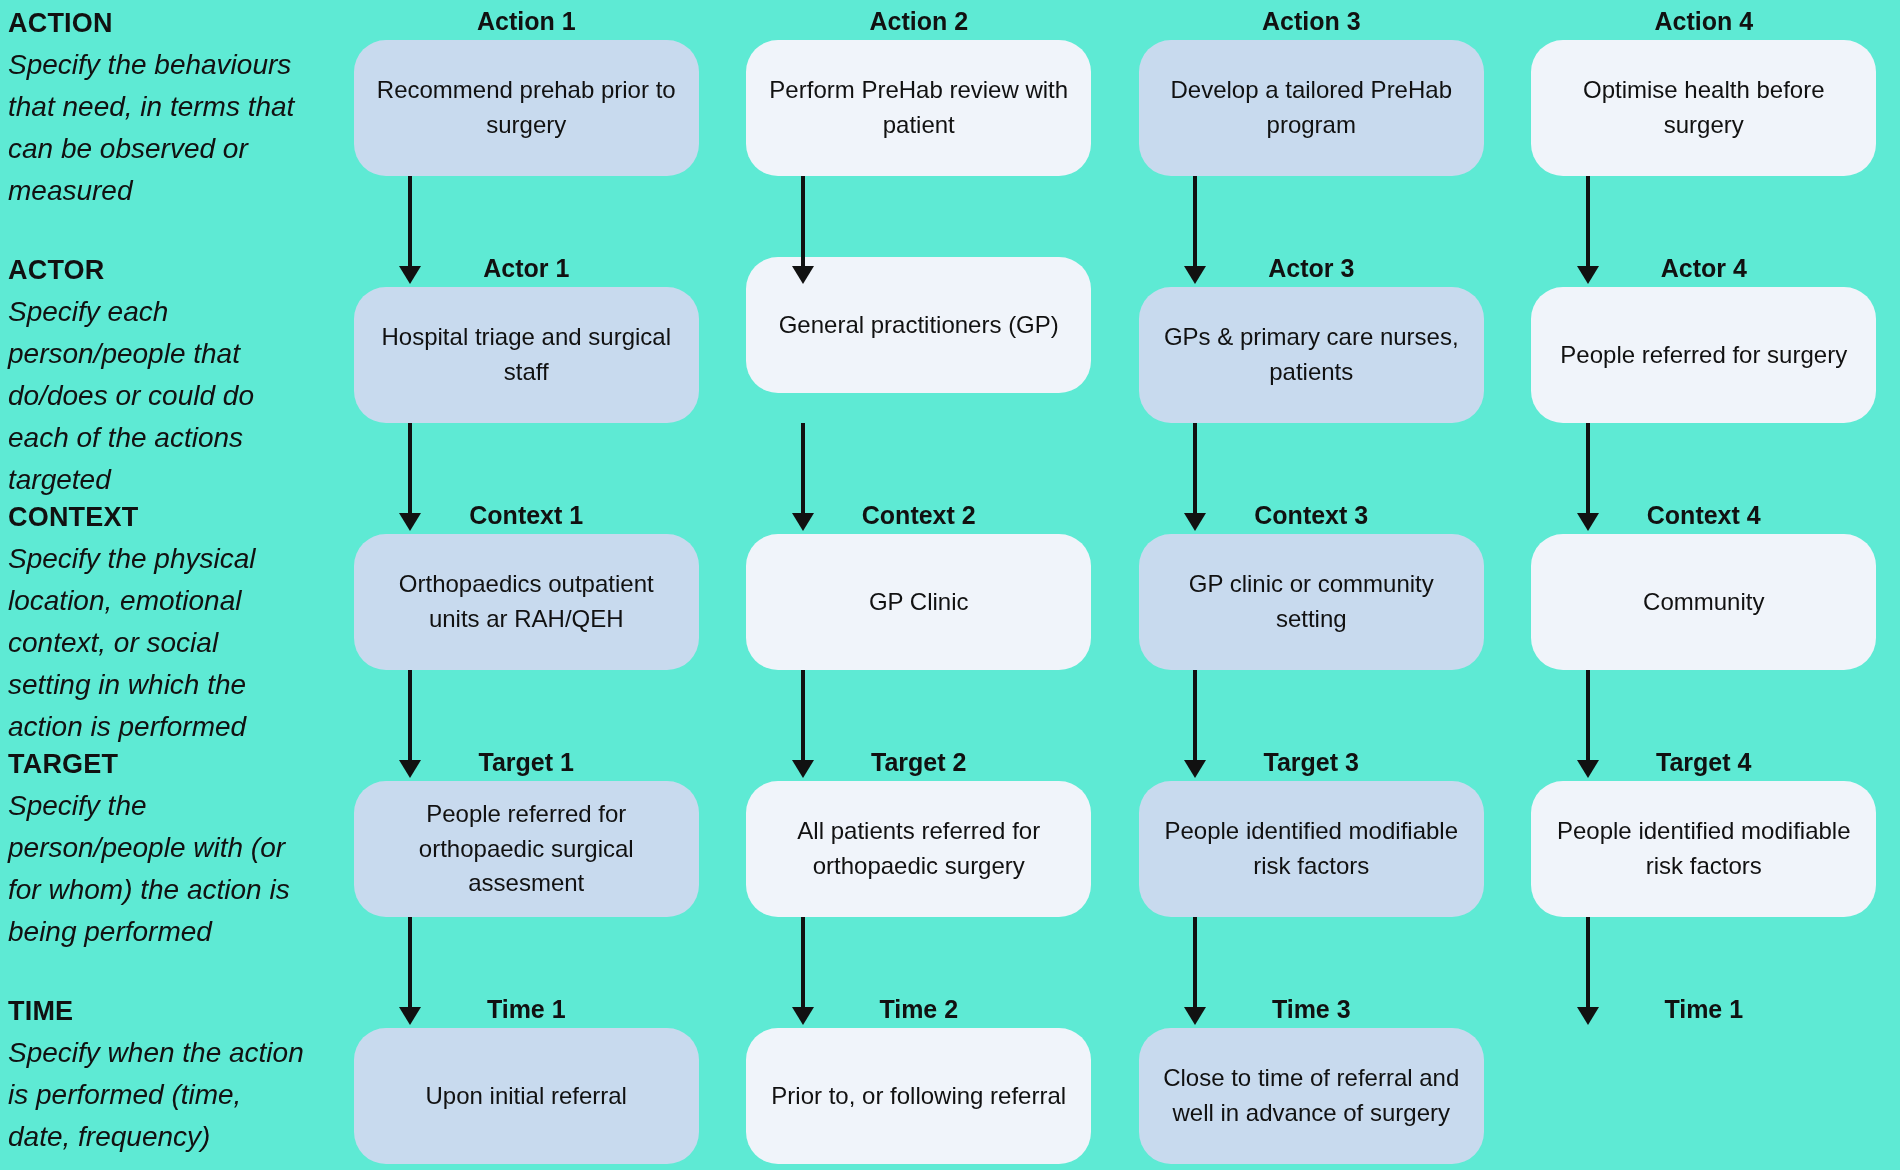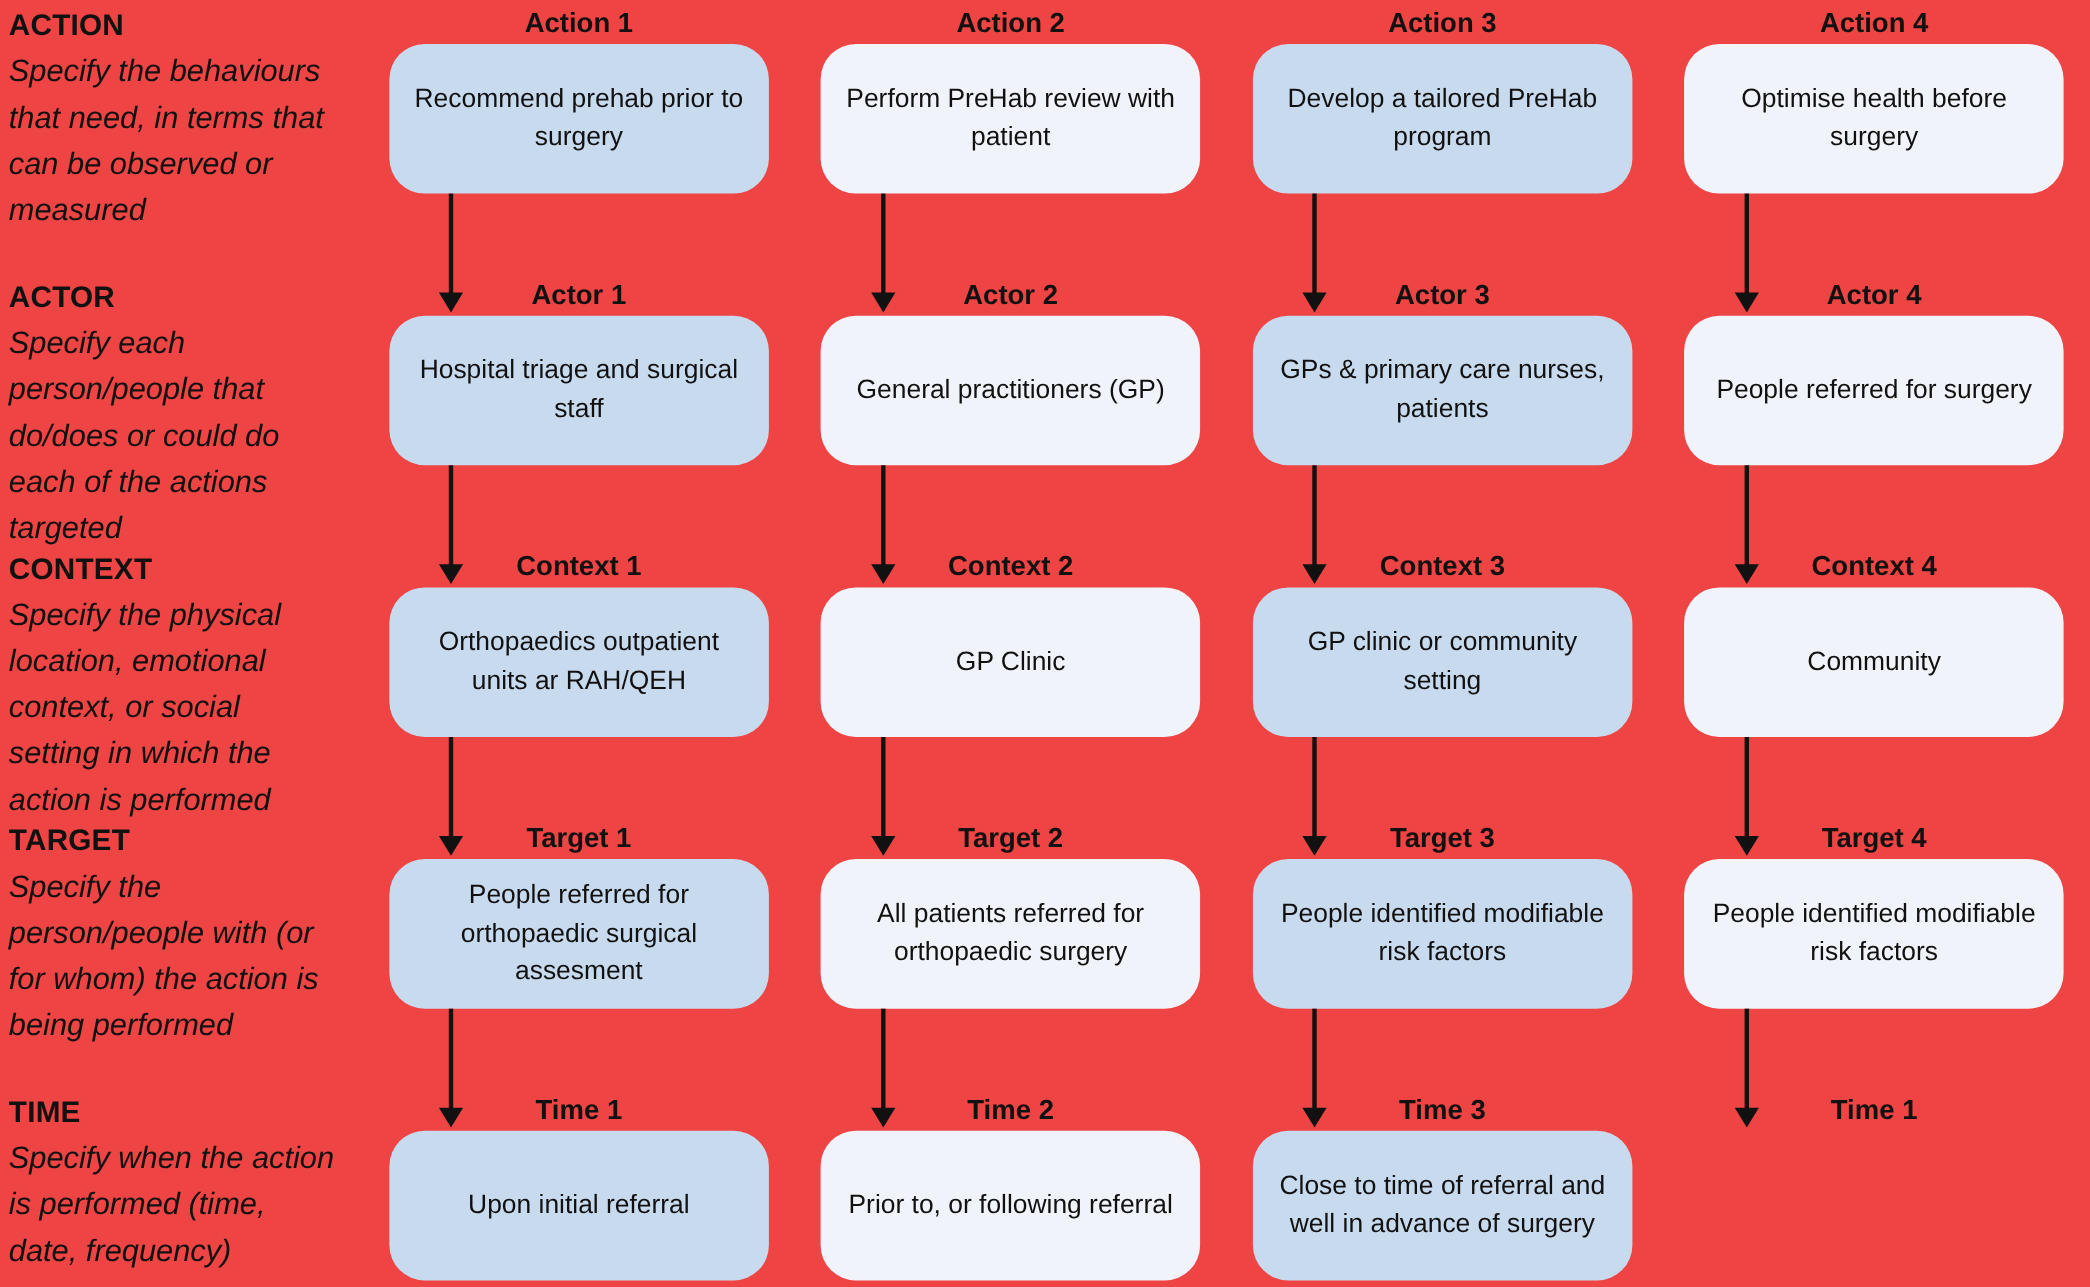--- a/index.html
+++ b/index.html
@@ -1,19 +1,19 @@
 <!DOCTYPE html>
 <html><head>
 <meta charset="utf-8">
 <style>
   html,body{margin:0;padding:0;background:#ffffff;}
   .canvas{
     position:relative;
     width:1900px;height:1170px;
-    background:#ef4444;
+    background:#5eead4;
     overflow:hidden;
     font-family:"Liberation Sans", sans-serif;
     color:var(--text,#111);
   }
   .grid{
     display:grid;
     grid-template-columns:330px repeat(4,1fr);
     grid-template-rows:repeat(5,247px);
     width:100%;height:100%;
   }
@@ -141,21 +141,20 @@
     <div class="cell-header">Actor 1</div>
     <div class="flow-box blue">
       <span class="box-text">Hospital triage and surgical staff</span>
     </div>
   </div>
 
   <div class="data-cell">
     <div class="arrow">
           <span class="shaft"></span>
         </div>
-    <div class="cell-header">Actor 2</div>
     <div class="flow-box light">
       <span class="box-text">General practitioners (GP)</span>
     </div>
   </div>
 
   <div class="data-cell">
     <div class="arrow">
           <span class="shaft"></span>
         </div>
     <div class="cell-header">Actor 3</div>

